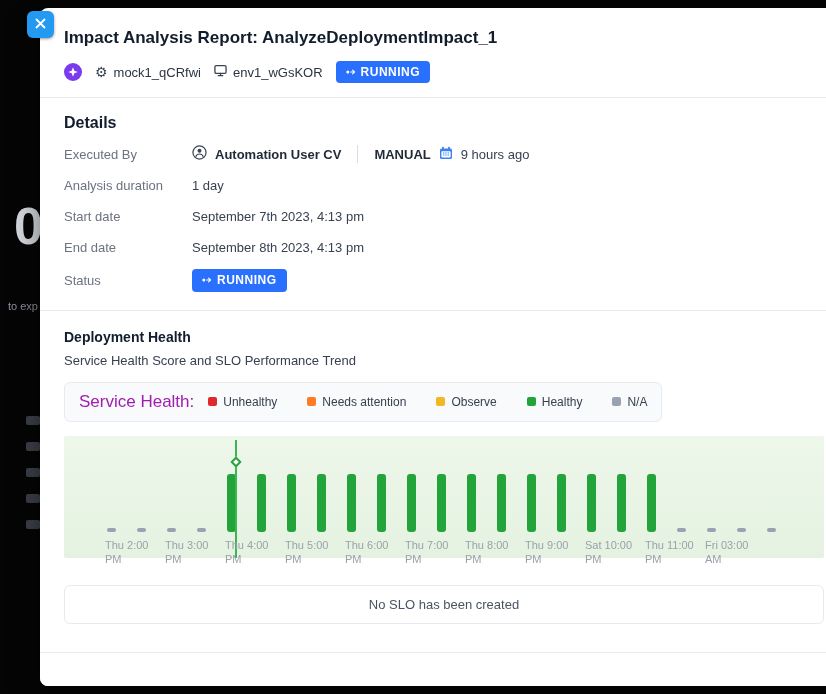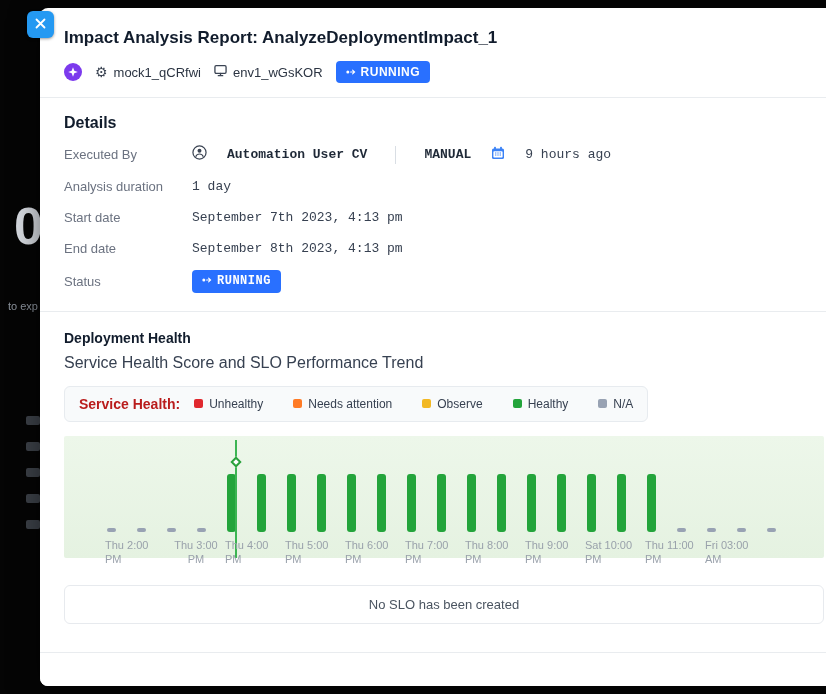--- a/index.html
+++ b/index.html
@@ -39,34 +39,34 @@
     display:inline-flex; align-items:center; gap:5px;
     background:#2970ff; color:#fff;
     font-size:12px; font-weight:700; letter-spacing:.5px;
     padding:4px 10px; border-radius:4px; line-height:1.2;
   }
 
   .details-section { padding:16px 24px 18px; }
   .section-heading { font-size:16px; font-weight:700; color:#111c2c; }
   .drow { display:flex; align-items:center; margin-top:13px; min-height:18px; }
   .dlabel { width:128px; flex:0 0 128px; font-size:13px; color:#6b7280; }
-  .dvalue { font-size:13px; color:#374151; display:flex; align-items:center; gap:20px;font-family:Liberation Mono, monospace; }
+  .dvalue { font-size:13px; color:#374151; display:flex; align-items:center; gap:8px; }
   .strong { font-weight:700; color:#1f2937; }
   .vdiv { width:1px; height:18px; background:#d9dee4; margin:0 8px; }
 
   .health-section { padding:18px 24px 0; }
   .health-heading { font-size:14px; font-weight:700; color:#111c2c; }
-  .health-subtitle { font-size:16px; color:#374151; margin-top:8px; }
+  .health-subtitle { font-size:13px; color:#374151; margin-top:8px; }
 
   .legend {
     margin-top:14px; display:inline-flex; align-items:center; gap:14px;
     background:#f8fafb; border:1px solid #e7ebef; border-radius:6px;
     padding:9px 14px;
   }
-  .legend-label { font-size:14px; font-weight:700; color:#b91c1c; }
+  .legend-label { font-size:17px; font-weight:400; color:#a21caf; }
   .lg-items { display:inline-flex; align-items:center; gap:30px; }
   .lg-item { display:inline-flex; align-items:center; gap:6px; font-size:12px; color:#374151; }
   .lg-swatch { width:9px; height:9px; border-radius:2px; display:inline-block; }
 
   .chart { position:relative; margin-top:14px; height:135px; }
   .plot { position:absolute; left:0; top:0; width:100%; height:122px;
           background:linear-gradient(180deg,#edf7ea 0%,#e5f2e1 100%); border-radius:2px; }
   .bar { position:absolute; border-radius:3px; }
   .marker-line { position:absolute; top:4px; height:118px; width:2px; background:#3cb553; }
   .marker-diamond { position:absolute; top:22px; width:8px; height:8px; background:#fff;
@@ -257,21 +257,21 @@
           <div class="bar" title="Fri 12:30 AM" style="left: 673px; width: 9px; height: 4px; bottom: 26px; background: rgb(152, 162, 179);"></div>
           <div class="bar" title="Fri 1:00 AM" style="left: 703px; width: 9px; height: 4px; bottom: 26px; background: rgb(152, 162, 179);"></div>
         </div>
       <div class="marker-line" style="left: 170.5px; background: rgb(60, 181, 83);"></div>
       <div class="marker-diamond" style="left: 171.5px;"></div>
       <div class="ticks">
           <div class="tick" style="left: 41px;">
             <div>Thu 2:00</div>
             <div>PM</div>
           </div>
-          <div class="tick" style="left: 101px; text-align: center;">
+          <div class="tick" style="left: 101px;">
             <div>Thu 3:00</div>
             <div>PM</div>
           </div>
           <div class="tick" style="left: 161px;">
             <div>Thu 4:00</div>
             <div>PM</div>
           </div>
           <div class="tick" style="left: 221px;">
             <div>Thu 5:00</div>
             <div>PM</div>

